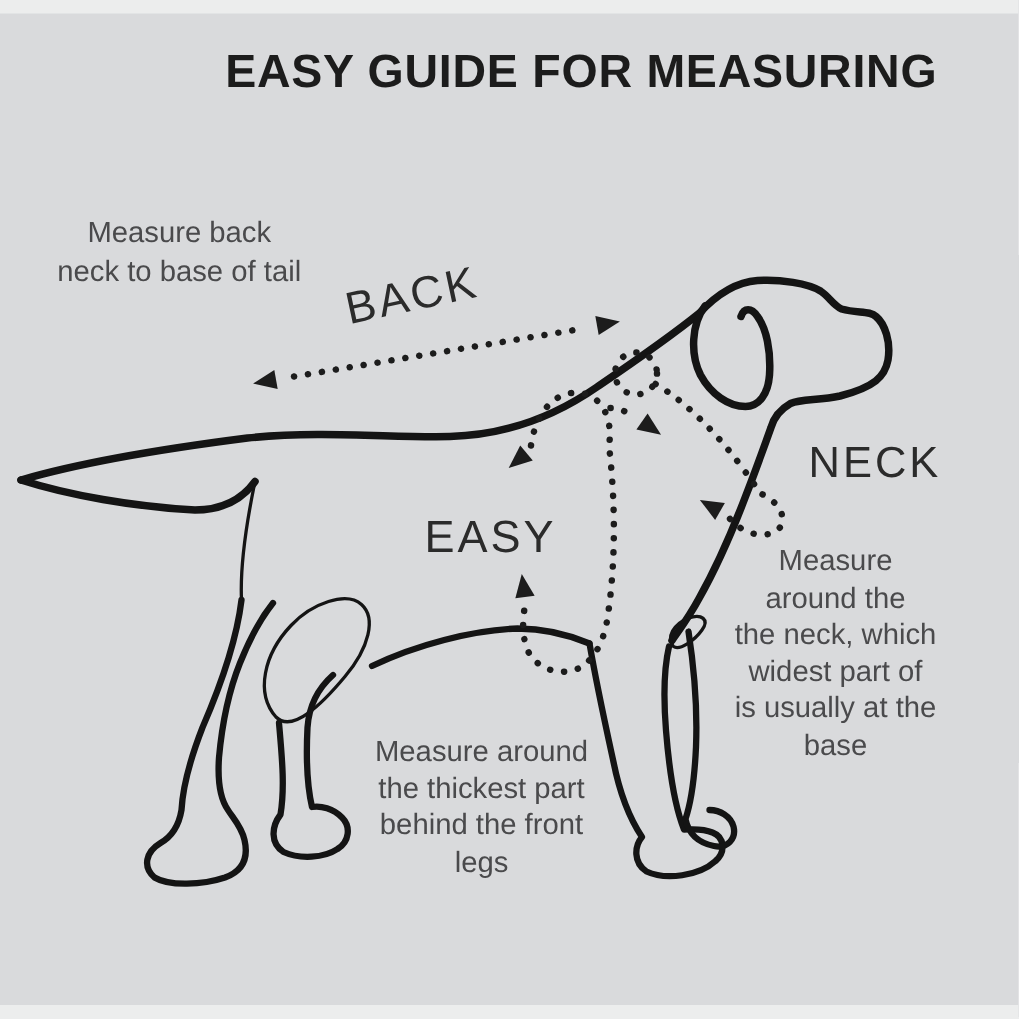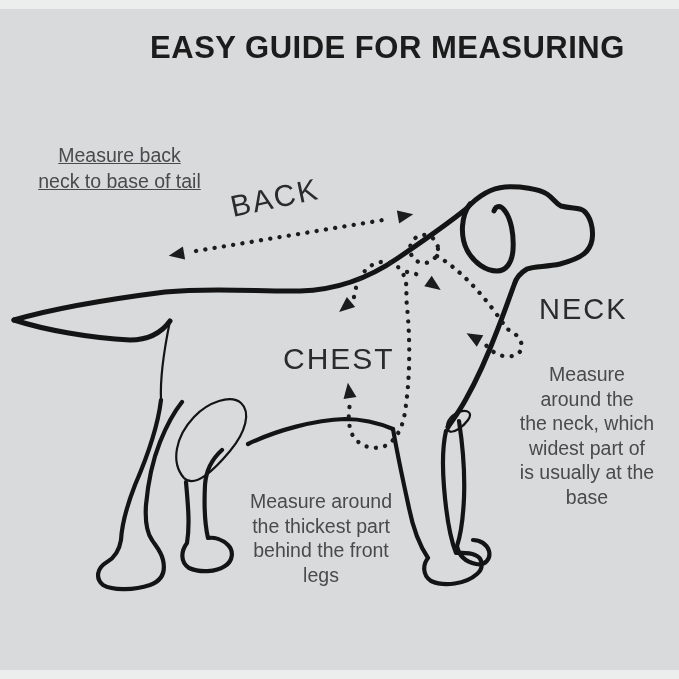--- a/index.html
+++ b/index.html
@@ -40,22 +40,22 @@
   .part-label.back{left:230px;top:181px;transform:rotate(-12deg);}
   .part-label.neck{left:539px;top:293px;font-size:29px;text-align:right;}
   .part-label.chest{left:283px;top:342px;}
   .instr{
     position:absolute;
     color:var(--body-text,#4a4a4c);
     font-size:19.5px;
     text-align:center;
   }
   .instr div{white-space:nowrap;}
-  .instr.back-instr{left:12px;top:143px;width:215px;line-height:25.5px;text-decoration:underline;}
-  .instr.neck-instr{left:494px;top:362px;width:186px;line-height:24.6px;text-align:center;}
+  .instr.back-instr{left:12px;top:143px;width:215px;line-height:25.5px;}
+  .instr.neck-instr{left:464px;top:362px;width:186px;line-height:24.6px;text-align:center;}
   .instr.chest-instr{left:226px;top:489px;width:190px;line-height:24.6px;}
 </style>
 </head>
 <body>
 
 <div class="stage">
 
   <div class="edge-strip top"></div>
   <div class="edge-strip bottom"></div>
 
@@ -177,21 +177,21 @@
       <path class="arrowhead" d="M 0,-6.5 L 15.5,0 L 0,6.5 Z" transform="translate(398,217) rotate(-10)"></path>
       <path class="arrowhead" d="M 0,-6.5 L 15.5,0 L 0,6.5 Z" transform="translate(351,302) rotate(140)"></path>
       <path class="arrowhead" d="M 0,-6.5 L 15.5,0 L 0,6.5 Z" transform="translate(428,281) rotate(35)"></path>
       <path class="arrowhead" d="M 0,-6.5 L 15.5,0 L 0,6.5 Z" transform="translate(350,398) rotate(-98)"></path>
       <path class="arrowhead" d="M 0,-6.5 L 15.5,0 L 0,6.5 Z" transform="translate(480,341) rotate(-150)"></path>
     </g>
   </svg>
 
   <div class="part-label back">BACK</div>
   <div class="part-label neck">NECK</div>
-  <div class="part-label chest">CHEST</div>
+  <div class="part-label chest">EASY</div>
 
   <div class="instr back-instr">
     <div>Measure back</div>
     <div>neck to base of tail</div>
   </div>
 
   <div class="instr neck-instr">
     <div>Measure</div>
     <div>around the</div>
     <div>the neck, which</div>

